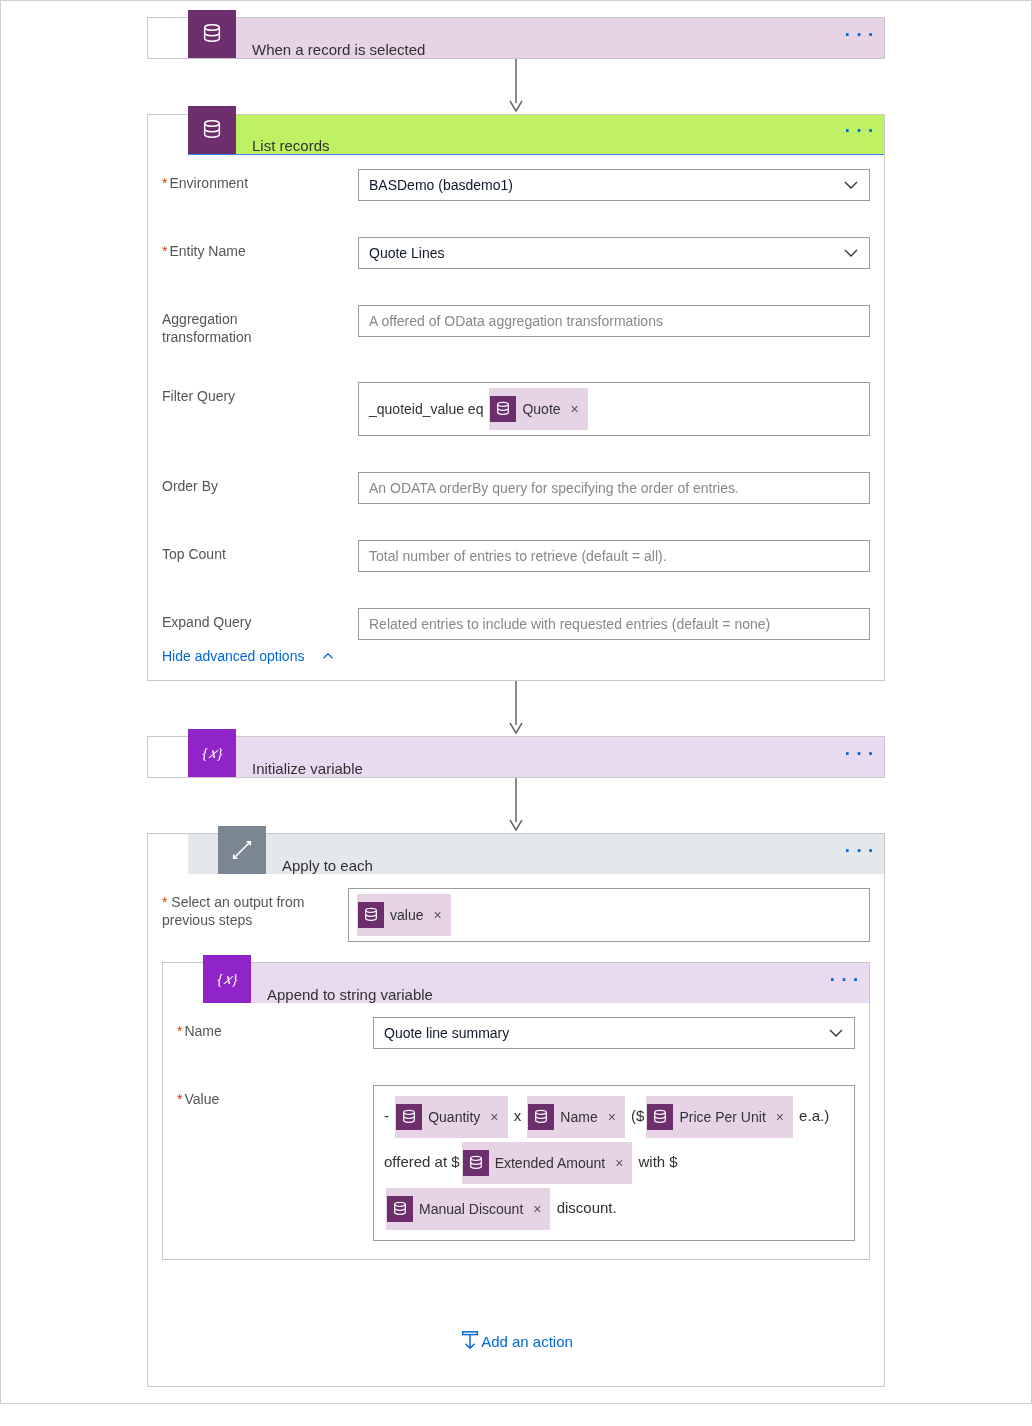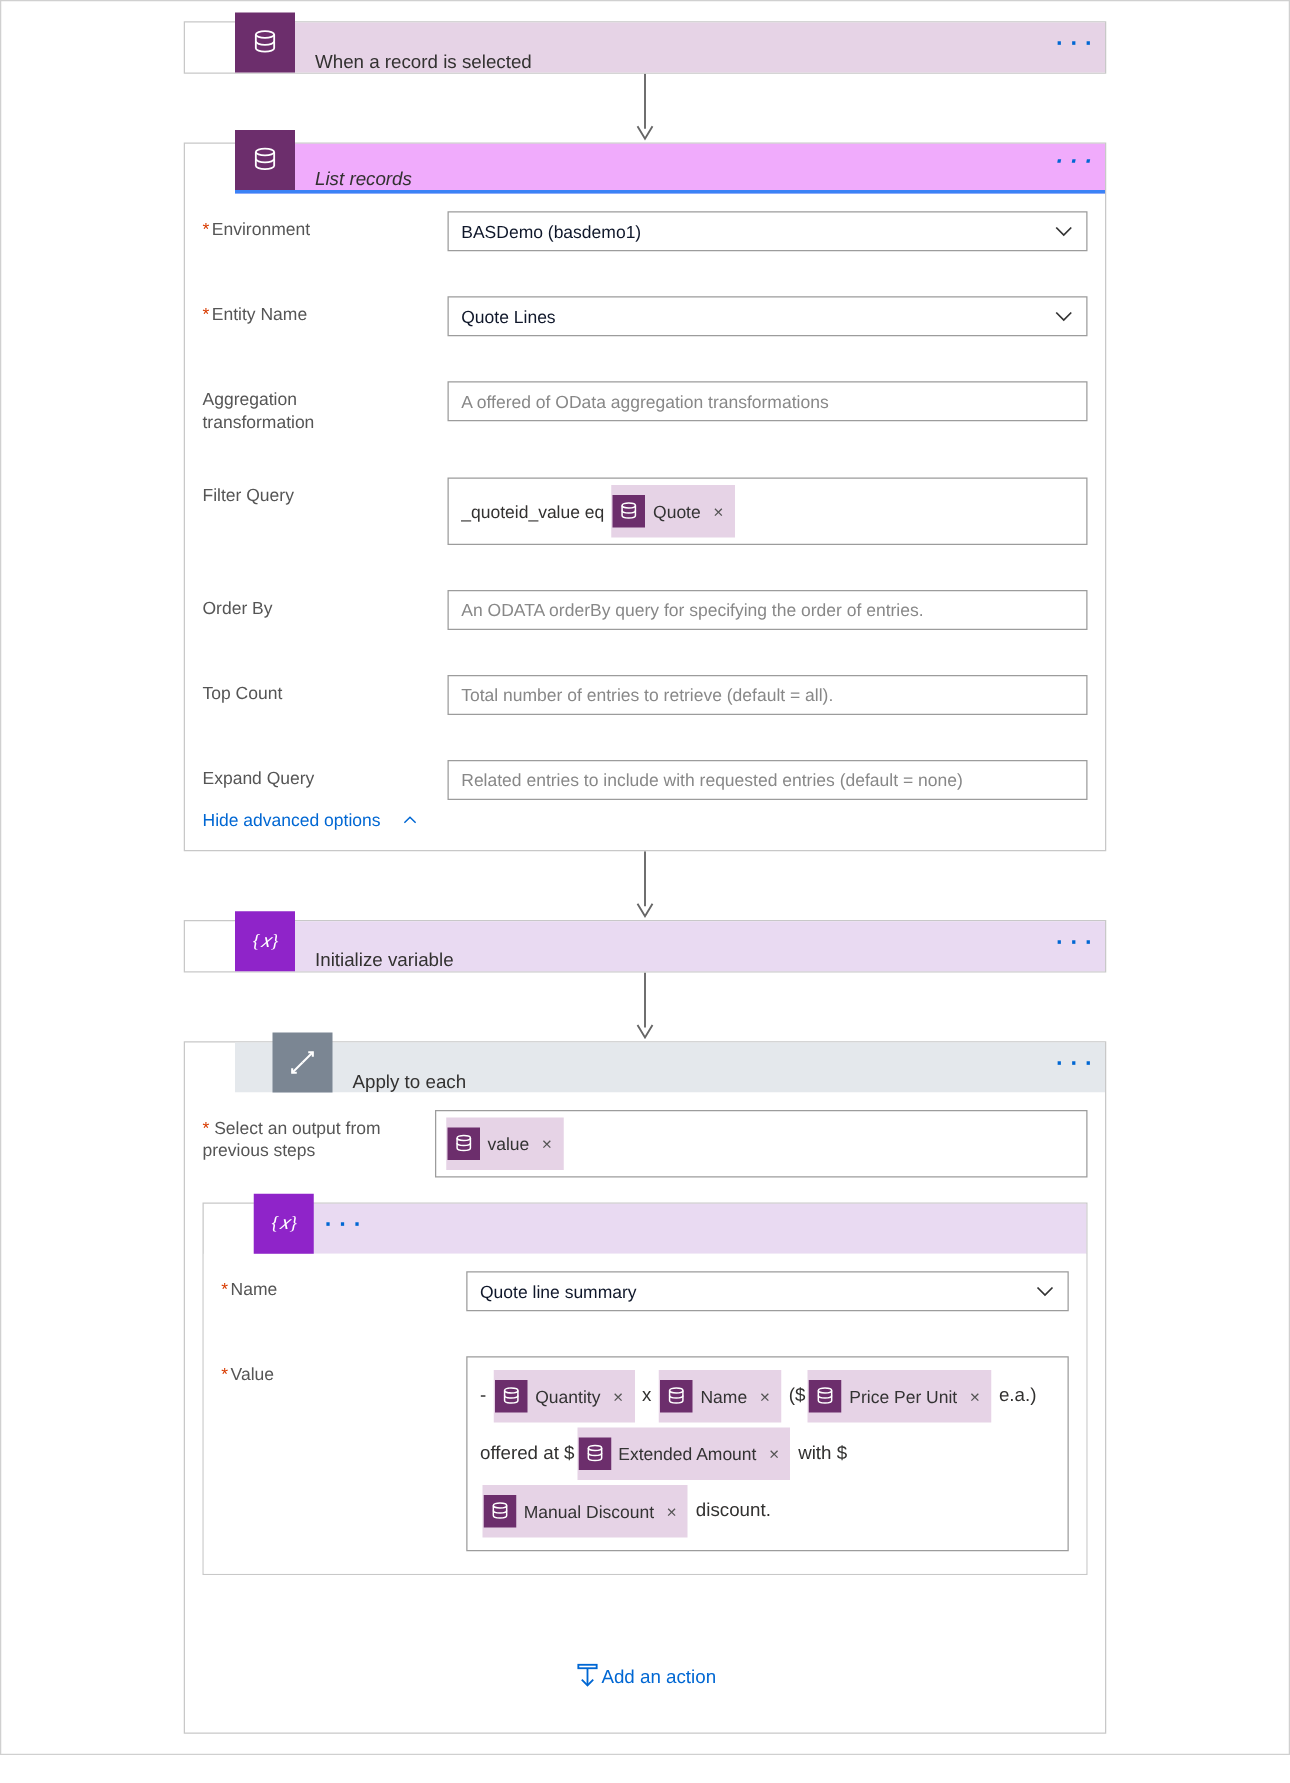--- a/index.html
+++ b/index.html
@@ -18,21 +18,21 @@
     background: #fff;
     margin: 0 0 0 0;
   }
   .card-header {
     display: flex;
     align-items: flex-end;
     height: 40px;
     margin-left: 40px;
   }
   .hdr-purple { background: #e6d3e6; }
-  .hdr-lightpurple { background: #f0abfc; border-bottom:3px solid #3b82f6;font-style:italic;}
+  .hdr-lightpurple { background: #bef264; border-bottom:1px solid #3b82f6;}
   .hdr-lilac { background: #e9daf2; }
   .hdr-gray  { background: #e4e8ec; padding-left: 30px; }
   .icon-box {
     width: 48px; height: 48px;
     display: flex; align-items: center; justify-content: center;
     flex-shrink: 0;
   }
   .icon-dark-purple { background: #6c2e6c; color:#fff;}
   .icon-bright-purple { background: #8f24c9; color:#fff;}
   .icon-gray { background: #7b8693; color:#fff;}
@@ -259,20 +259,21 @@
       </div>
     </div>
 
     <div class="nested">
       <div class="card-header hdr-lilac">
         <div class="icon-box icon-bright-purple">
           <svg width="24" height="24" viewBox="0 0 32 32">
               <text x="3" y="22" font-family="Georgia,serif" font-style="italic" font-size="20" fill="#fff">{𝑥}</text>
             </svg>
         </div>
+        <div class="card-title">Append to string variable</div>
         <div class="ellipsis">···</div>
       </div>
       <div class="card-body" style="padding-bottom:18px;">
         <div class="form-grid" style="grid-template-columns:160px 1fr;">
           <div class="lbl req">Name</div>
           <div class="field">
             <span class="val">Quote line summary</span>
             <span class="chev">
               <svg width="16" height="16" viewBox="0 0 16 16">
                   <path d="M2 5 L8 11 L14 5" fill="none" stroke="#333" stroke-width="1.4"></path>

